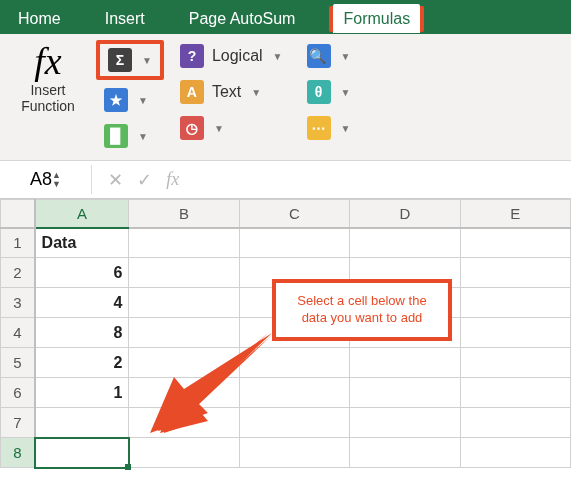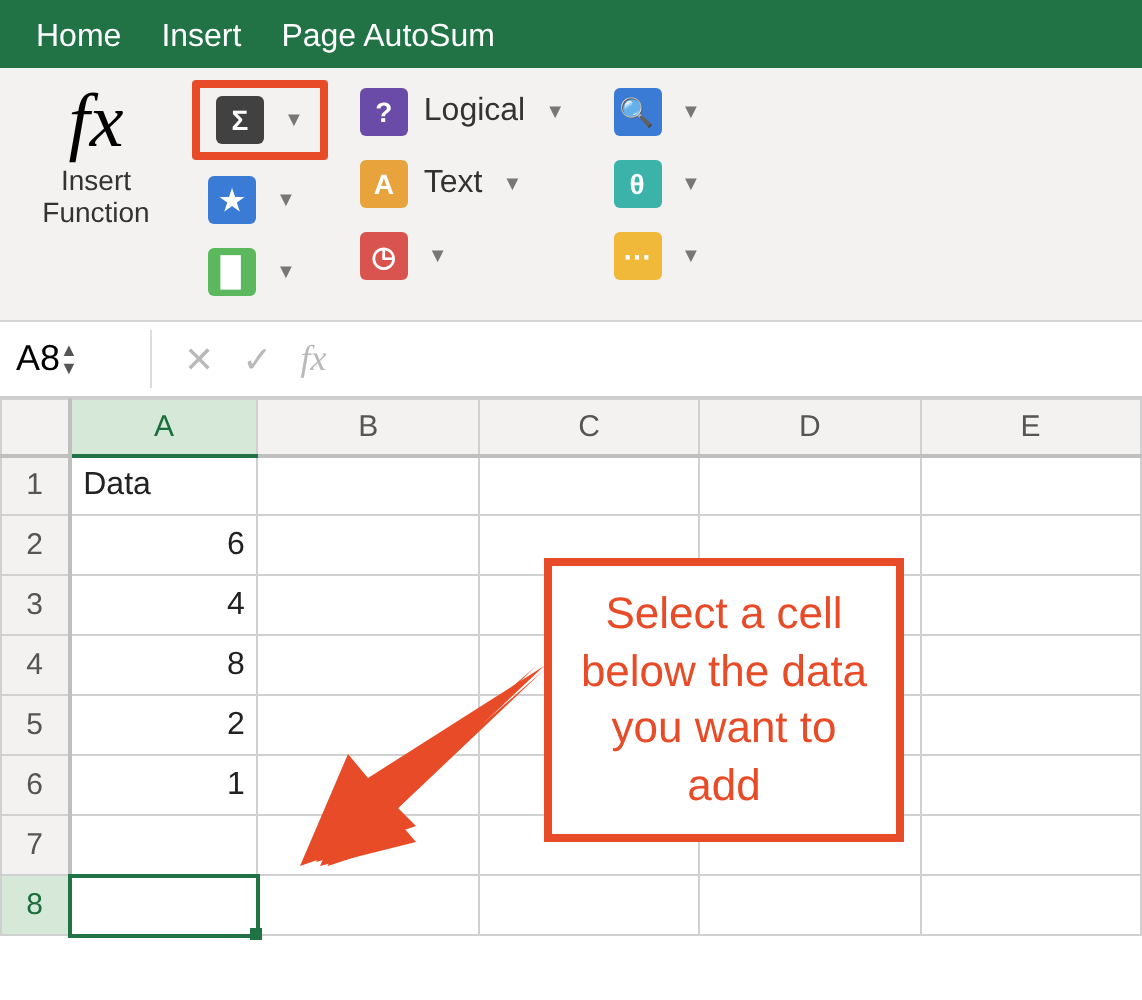--- a/index.html
+++ b/index.html
@@ -1,19 +1,19 @@
 <!DOCTYPE html>
 <html><head>
   <meta charset="utf-8">
   <style>
     * { box-sizing: border-box; margin: 0; padding: 0; }
     body { font-family: -apple-system, "Helvetica Neue", Arial, sans-serif; font-size: 14px; overflow: hidden; width: 571px; height: 500px; background: #fff; }
     
     
-    .tabbar { background: #217346; display: flex; padding: 4px 8px 0 8px; height: 34px; align-items: center; }
+    .tabbar { background: #217346; display: flex; padding: 4px 8px 0 8px; height: 34px; gap: 24px; align-items: center; }
     .tab { color: #fff; font-size: 16px; padding: 6px 10px; cursor: pointer; }
     .tab.active { background: #fff; color: #217346; border-radius: 2px 2px 0 0; }
     
     
     .ribbon { background: #f3f2f1; border-bottom: 1px solid #d6d6d6; display: flex; padding: 6px 8px 8px 8px; gap: 8px; }
     .group { display: flex; flex-direction: column; align-items: center; }
     .fx-big { font-family: "Times New Roman", serif; font-style: italic; font-size: 38px; line-height: 1; padding: 2px 6px 0 6px; }
     .fx-small { font-family: "Times New Roman", serif; font-style: italic; font-size: 18px; }
     .group-label { font-size: 14px; color: #333; text-align: center; line-height: 1.15; margin-top: 2px; }
     
@@ -29,55 +29,58 @@
     .ricon.b-teal { background: #3bb3a9; }
     .ricon.b-yellow { background: #f0b93a; }
     .caret { font-size: 10px; color: #777; margin-left: 2px; }
     
     
     .hl { border: 4px solid #e84b27; border-radius: 2px; }
     .hl-tab { display: inline-block; }
     
     
     .fxbar { display: flex; align-items: center; border-bottom: 1px solid #ccc; height: 38px; }
-    .namebox { width: 76px; padding: 4px 8px; font-size: 18px; border-right: 1px solid #dcdcdc; display:flex; align-items:center; justify-content: flex-start; }
+    .namebox { width: 92px; padding: 4px 8px; font-size: 18px; border-right: 1px solid #dcdcdc; display:flex; align-items:center; justify-content: center; }
     .spin { display: flex; flex-direction: column; font-size: 9px; line-height: 9px; color: #555; }
     .fx-controls { display: flex; align-items: center; gap: 14px; padding: 0 16px; color: #b9b9b9; font-size: 18px; }
     .fx-input { flex: 1; padding: 4px; }
     
     
     .sheet { position: relative; }
     table { border-collapse: collapse; table-layout: fixed; width: 100%; }
     th, td { border: 1px solid #d0d0d0; font-weight: normal; }
     .corner { width: 34px; height: 28px; background: #f3f2f1; border-right: 2px solid #bfbfbf; border-bottom: 2px solid #bfbfbf; }
     .colhead { background: #f3f2f1; text-align: center; height: 28px; color: #555; font-size: 15px; border-bottom: 2px solid #bfbfbf; }
     .colhead.sel { background: #d6e9d8; color: #1a6f3c; border-bottom: 2px solid #217346; }
     .rowhead { background: #f3f2f1; text-align: center; width: 34px; color: #555; font-size: 15px; border-right: 2px solid #bfbfbf; }
     .rowhead.sel { background: #d6e9d8; color: #1a6f3c; border-right: 2px solid #217346; }
-    td.cell { height: 30px; padding: 2px 6px; font-size: 16px; color: #222; }
+    td.cell { height: 30px; padding: 2px 6px; font-size: 16px; color: #222; font-weight: bold; }
     .cell.l { text-align: left; }
     .cell.r { text-align: right; }
     .cell.active { outline: 2px solid #217346; outline-offset: -1px; position: relative; }
     .cell.active::after { content: ""; position: absolute; width: 6px; height: 6px; background: #217346; right: -3px; bottom: -3px; }
     
     .col-A { width: 94px; }
     .col-O { width: 110px; }
     
     
-    .callout { position: absolute; border: 4px solid #e84b27; color: #e84b27; background: #fff; padding: 10px 14px; font-size: 22px; line-height: 1.3; text-align: center; width: 180px; }
+    .callout { position: absolute; border: 4px solid #e84b27; color: #e84b27; background: #fff; padding: 10px 14px; font-size: 13px; line-height: 1.3; text-align: center; width: 180px; }
     .arrow { position: absolute; }
     .arrow svg { display: block; }
   </style>
 </head>
 <body>
 
 <div class="tabbar">
   <div class="tab">Home</div>
   <div class="tab">Insert</div>
   <div class="tab">Page AutoSum</div>
+  <span class="hl hl-tab">
+    <span class="tab active">Formulas</span>
+  </span>
 </div>
 
 <div class="ribbon">
   <div class="group" style="min-width:80px;">
     <span class="fx-big">fx</span>
     <div class="group-label" style="white-space:pre-line;">Insert
 Function</div>
   </div>
 
   <div class="btn-col">

